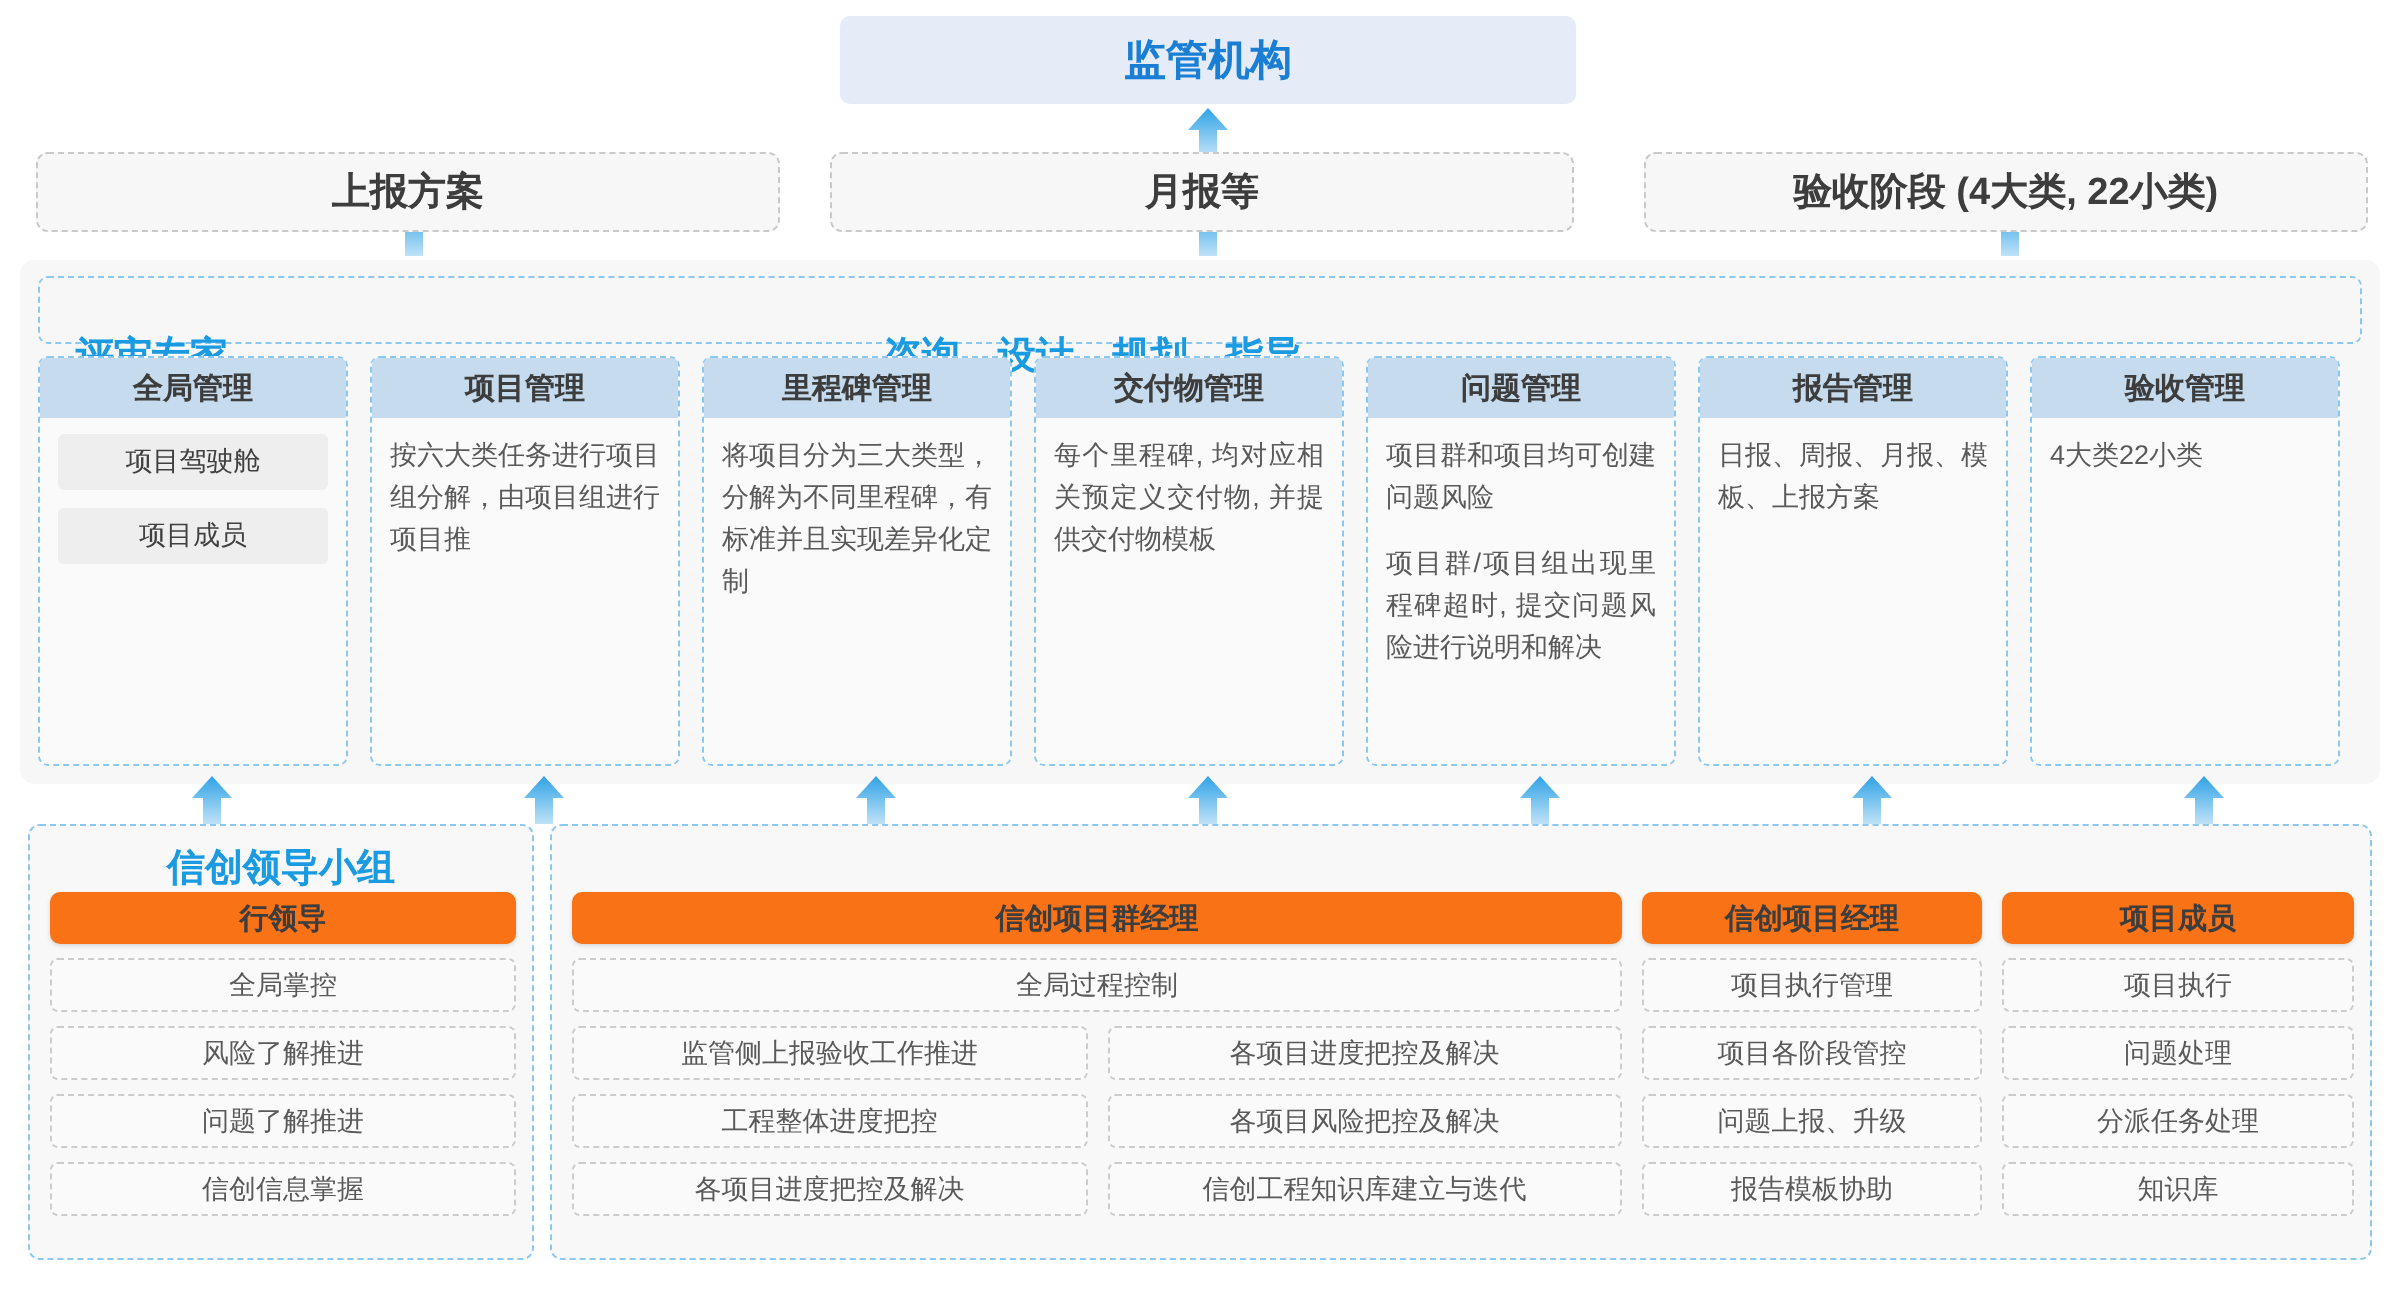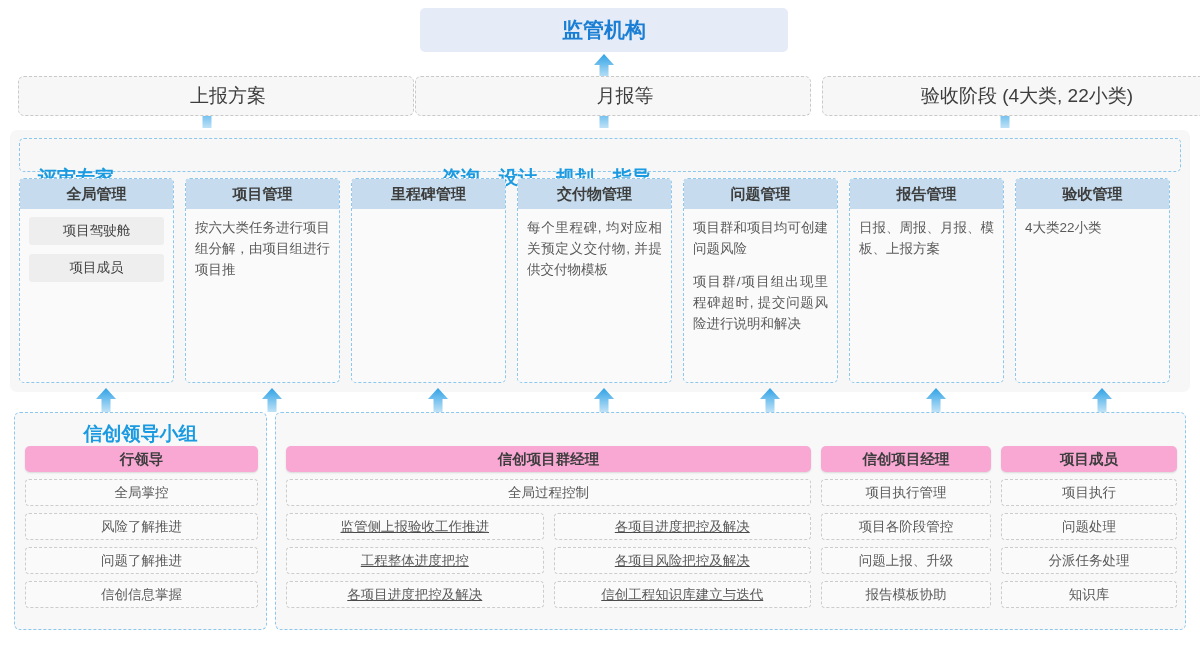--- a/index.html
+++ b/index.html
@@ -18,21 +18,21 @@
     background:#e5ecf7;
     border-radius:5px;
     display:flex;align-items:center;justify-content:center;
     font-weight:bold;color:#1a7fd4;
   }
   .box-dashed{
     background:#f7f7f7;
     border:1px dashed #c9c9c9;
     border-radius:6px;
     display:flex;align-items:center;justify-content:center;
-    font-weight:normal;color:#3d3d3d;padding-left:24px;
+    font-weight:bold;color:#3d3d3d;
   }
 
   
   .arrow{position:absolute;width:22px;height:24px;}
   .arrow svg{display:block;width:22px;height:24px;}
 
   
   #top-authority{position:absolute;left:420px;top:8px;width:368px;height:44px;font-size:21px;}
 
   .report-box{position:absolute;height:38px;font-size:19px;}
@@ -88,40 +88,40 @@
   #grp-exec{
     position:absolute;left:275px;top:412px;width:911px;height:218px;
     border:1px dashed #8cc7ee;border-radius:6px;background:#f8f8f8;
     box-sizing:border-box;
   }
   .grp-title{
     text-align:center;font-weight:bold;color:#1a9ae0;font-size:19px;
     padding-top:8px;
   }
   .role-head{
-    background:#f9a8d4;border-radius:5px;height:26px;
+    background:#f97316;border-radius:5px;height:26px;
     box-shadow:0 1px 2px rgba(0,0,0,.13);
     display:flex;align-items:center;justify-content:center;
     font-weight:bold;font-size:14.5px;color:#3d3d3d;
   }
   .task{
     border:1px dashed #cccccc;border-radius:4px;background:#fafafa;
     height:27px;display:flex;align-items:center;justify-content:center;
     font-size:13.5px;color:#5a5a5a;box-sizing:border-box;
   }
   .stack > .task{margin-top:7px;}
 
   #lead-inner{position:absolute;left:10px;top:33px;width:233px;}
   #exec-cols{position:absolute;left:10px;top:33px;width:891px;
              display:flex;gap:10px;align-items:flex-start;}
   .exec-col{flex:0 0 auto;}
   #exec-pgm{width:525px;}
   #exec-pm{width:170px;}
   #exec-member{width:176px;}
-  #pgm-split{display:flex;gap:10px;text-decoration:underline;}
+  #pgm-split{display:flex;gap:10px;}
   #pgm-split > div{flex:1 1 0;min-width:0;}
 </style>
 </head>
 <body>
 
 <div class="stage">
 
   <div class="box-solid" id="top-authority">监管机构</div>
 
   <div class="arrow" style="left:593px;top:54px;">
@@ -170,20 +170,23 @@
 
     <div class="col" style="left:175px;">
       <div class="col-head">项目管理</div>
       <div class="col-body">
         <p class="col-para">按六大类任务进行项目组分解，由项目组进行项目推</p>
       </div>
     </div>
 
     <div class="col" style="left:341px;">
       <div class="col-head">里程碑管理</div>
+      <div class="col-body">
+        <p class="col-para">将项目分为三大类型，分解为不同里程碑，有标准并且实现差异化定制</p>
+      </div>
     </div>
 
     <div class="col" style="left:507px;">
       <div class="col-head">交付物管理</div>
       <div class="col-body">
         <p class="col-para">每个里程碑, 均对应相关预定义交付物, 并提供交付物模板</p>
       </div>
     </div>
 
     <div class="col" style="left:673px;">

